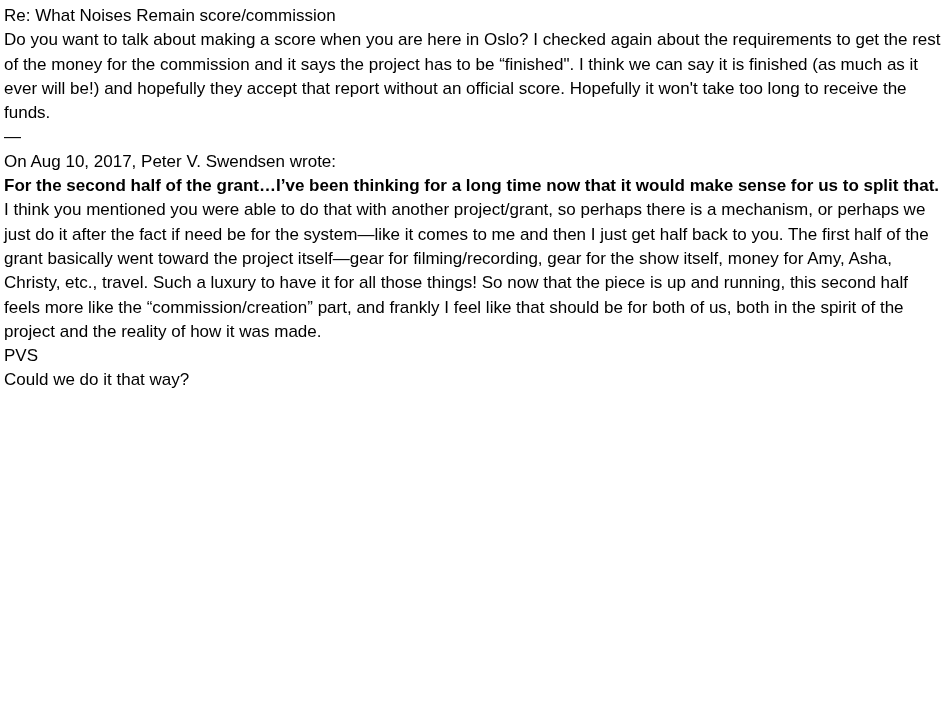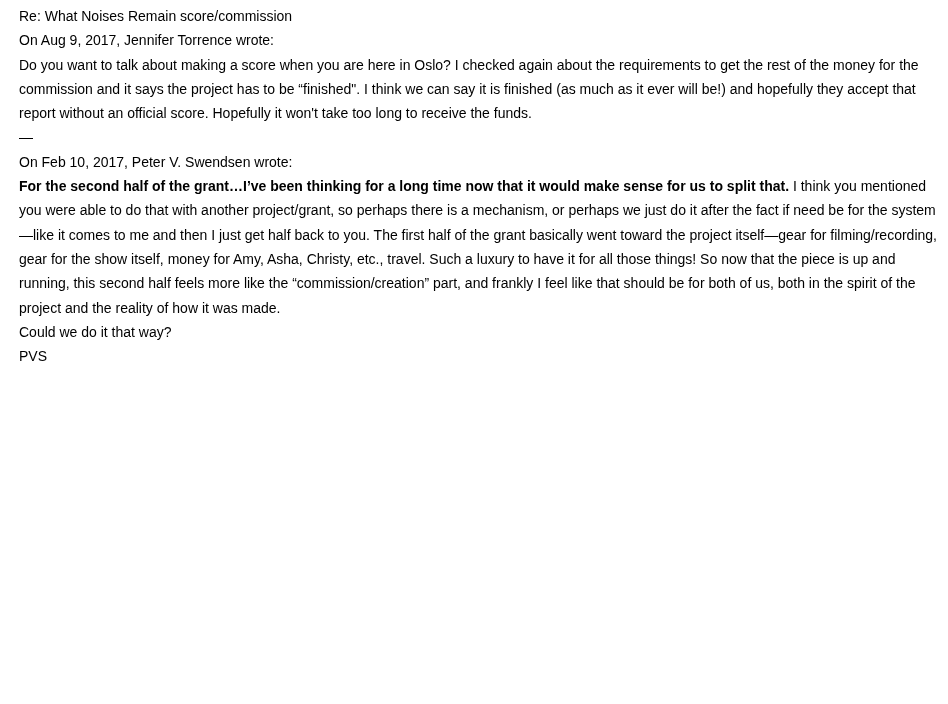--- a/index.html
+++ b/index.html
@@ -4,23 +4,23 @@
 <style>
   html, body {
     margin: 0;
     padding: 0;
     background: #ffffff;
   }
   .email {
     box-sizing: border-box;
     width: 948px;
     min-height: 704px;
-    padding: 4px 7px 16px 19px;
+    padding: 4px 7px 16px 4px;
     font-family: "Liberation Sans", "DejaVu Sans", sans-serif;
-    font-size: 14px;
+    font-size: 17px;
     line-height: 24.3px;
     color: #000000;
     -webkit-font-smoothing: antialiased;
   }
   .email p, .email div.block {
     margin: 0;
   }
   .email > * + * {
     margin-top: 24.3px;
   }
@@ -31,29 +31,28 @@
     margin: 0;
   }
 </style>
 </head>
 <body>
 
 <div class="email">
 
   <p>Re: What Noises Remain score/commission</p>
 
-  <p>On Aug 9, 2017, Jennifer Torrence wrote:</p>
 
   <p>Do you want to talk about making a score when you are here in Oslo? I checked again about the requirements to get the rest of the money for the commission and it says the project has to be “finished". I think we can say it is finished (as much as it ever will be!) and hopefully they accept that report without an official score. Hopefully it won't take too long to receive the funds.</p>
 
   <div class="block header-block">
     <div>—</div>
-    <div>On Feb 10, 2017, Peter V. Swendsen wrote:</div>
+    <div>On Aug 10, 2017, Peter V. Swendsen wrote:</div>
   </div>
 
 
   <p><strong>For the second half of the grant…I’ve been thinking for a long time now that it would make sense for us to split that.</strong><span> I think you mentioned you were able to do that with another project/grant, so perhaps there is a mechanism, or perhaps we just do it after the fact if need be for the system—like it comes to me and then I just get half back to you. The first half of the grant basically went toward the project itself—gear for filming/recording, gear for the show itself, money for Amy, Asha, Christy, etc., travel. Such a luxury to have it for all those things! So now that the piece is up and running, this second half feels more like the “commission/creation” part, and frankly I feel like that should be for both of us, both in the spirit of the project and the reality of how it was made.</span></p>
 
+  <p>PVS</p>
+
   <p>Could we do it that way?</p>
-
-  <p>PVS</p>
 
 </div>
 
 </body></html>

